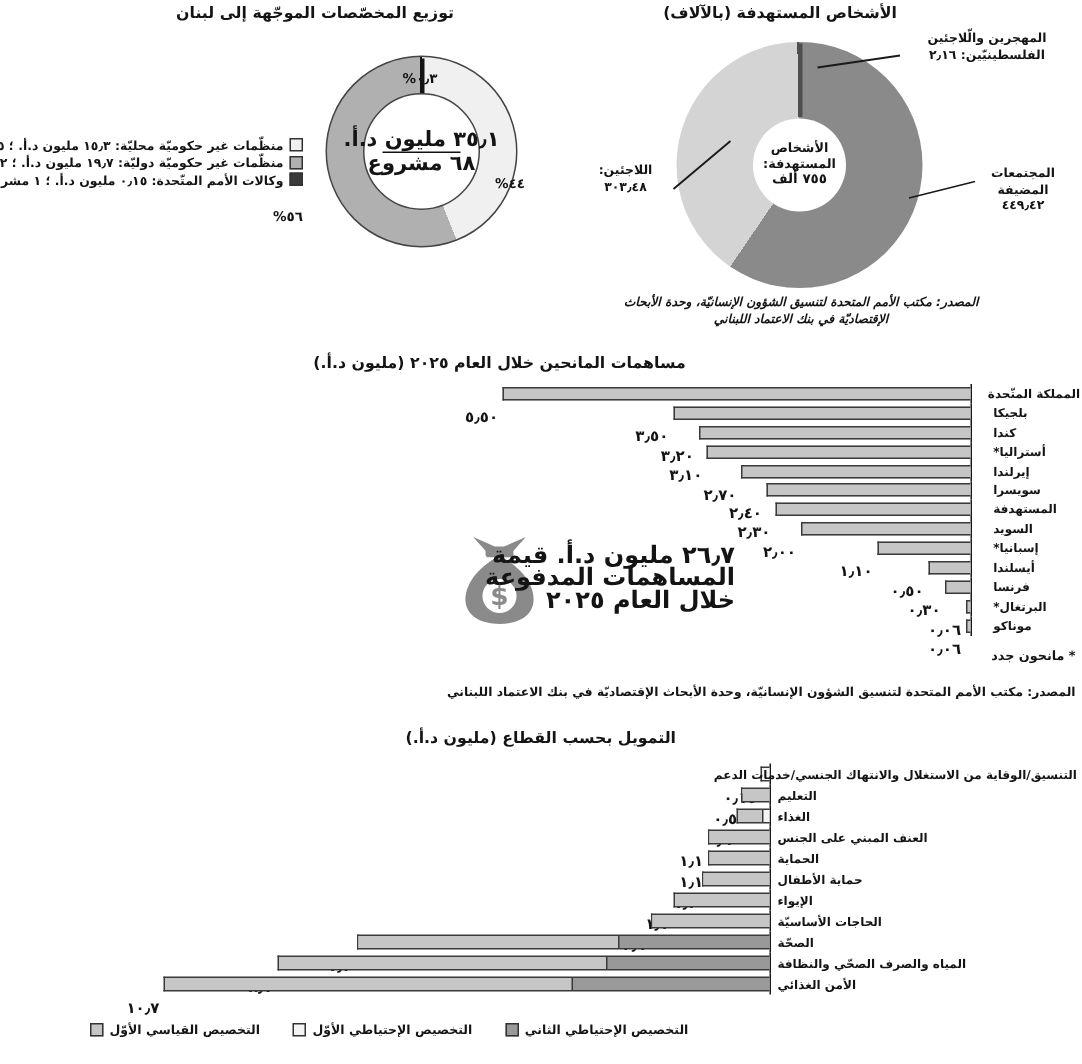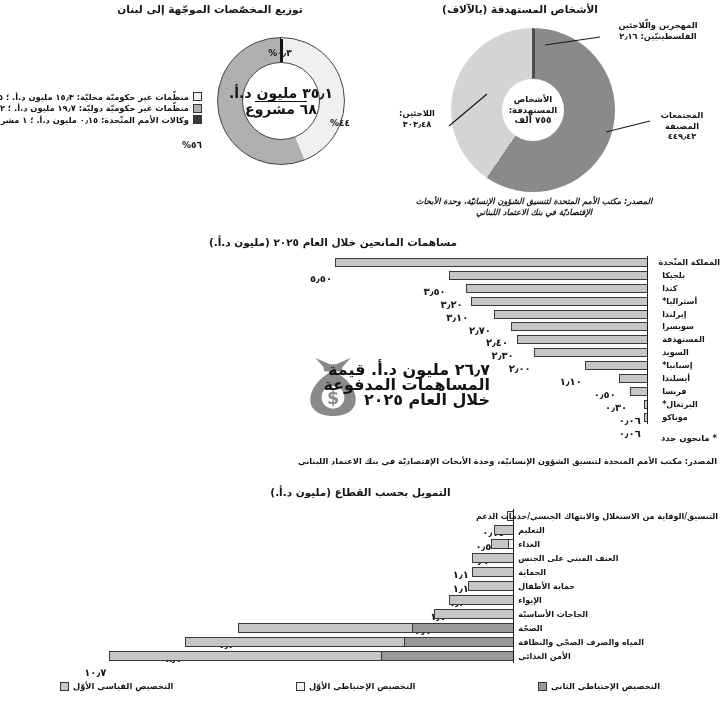--- a/index.html
+++ b/index.html
@@ -28,21 +28,21 @@
   .splot{width:445px;}
   .bar{height:9px;background:#c6c6c6;border:1px solid #3a3a3a;border-right:none;box-sizing:border-box;}
   .sbar{height:10.5px;display:flex;border:1px solid #3a3a3a;border-right:none;box-sizing:border-box;}
   .seg{height:100%;box-sizing:border-box;}
   .seg + .seg{border-left:1px solid #3a3a3a;}
   .val{font-size:10px;font-weight:700;margin-right:3px;white-space:nowrap;direction:rtl;margin-top:32px;}
   .blbl{font-size:8px;font-weight:700;white-space:nowrap;direction:rtl;text-align:left;overflow:visible;}
   .mlbl{width:58px;padding-left:14px;}
   .slbl{width:200px;padding-left:4px;}
   .note-line{font-size:16px;font-weight:700;direction:rtl;text-align:right;line-height:15px;white-space:nowrap;}
-  .slegend{display:flex;justify-content:space-between;align-items:center;gap:22px;}
+  .slegend{display:flex;justify-content:flex-start;align-items:center;gap:22px;}
   .slegend-item{display:flex;align-items:center;gap:4px;}
   .slegend-text{font-size:8.3px;font-weight:700;direction:rtl;white-space:nowrap;}
   .footnote{font-size:8.5px;font-weight:700;direction:rtl;text-align:right;}
   .src2{font-size:8.2px;font-weight:700;direction:rtl;text-align:right;white-space:nowrap;}
 </style>
 </head>
 <body>
 
 <div class="abs ttl" style="left:40px;top:3px;width:340px;">توزيع المخصّصات الموجّهة إلى لبنان</div>
 

